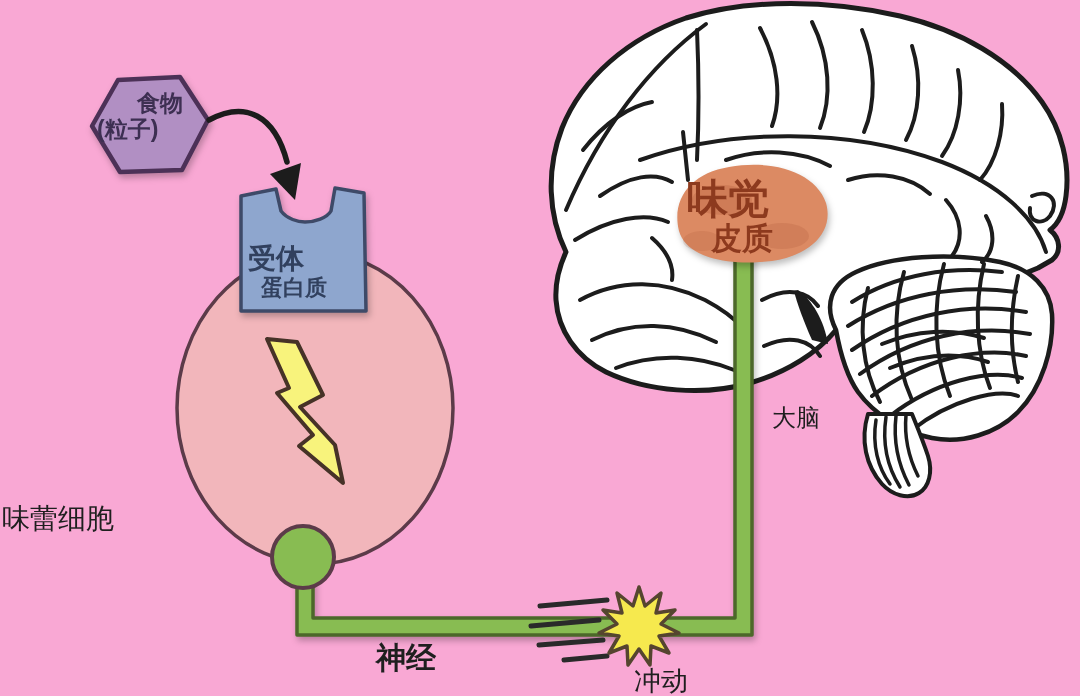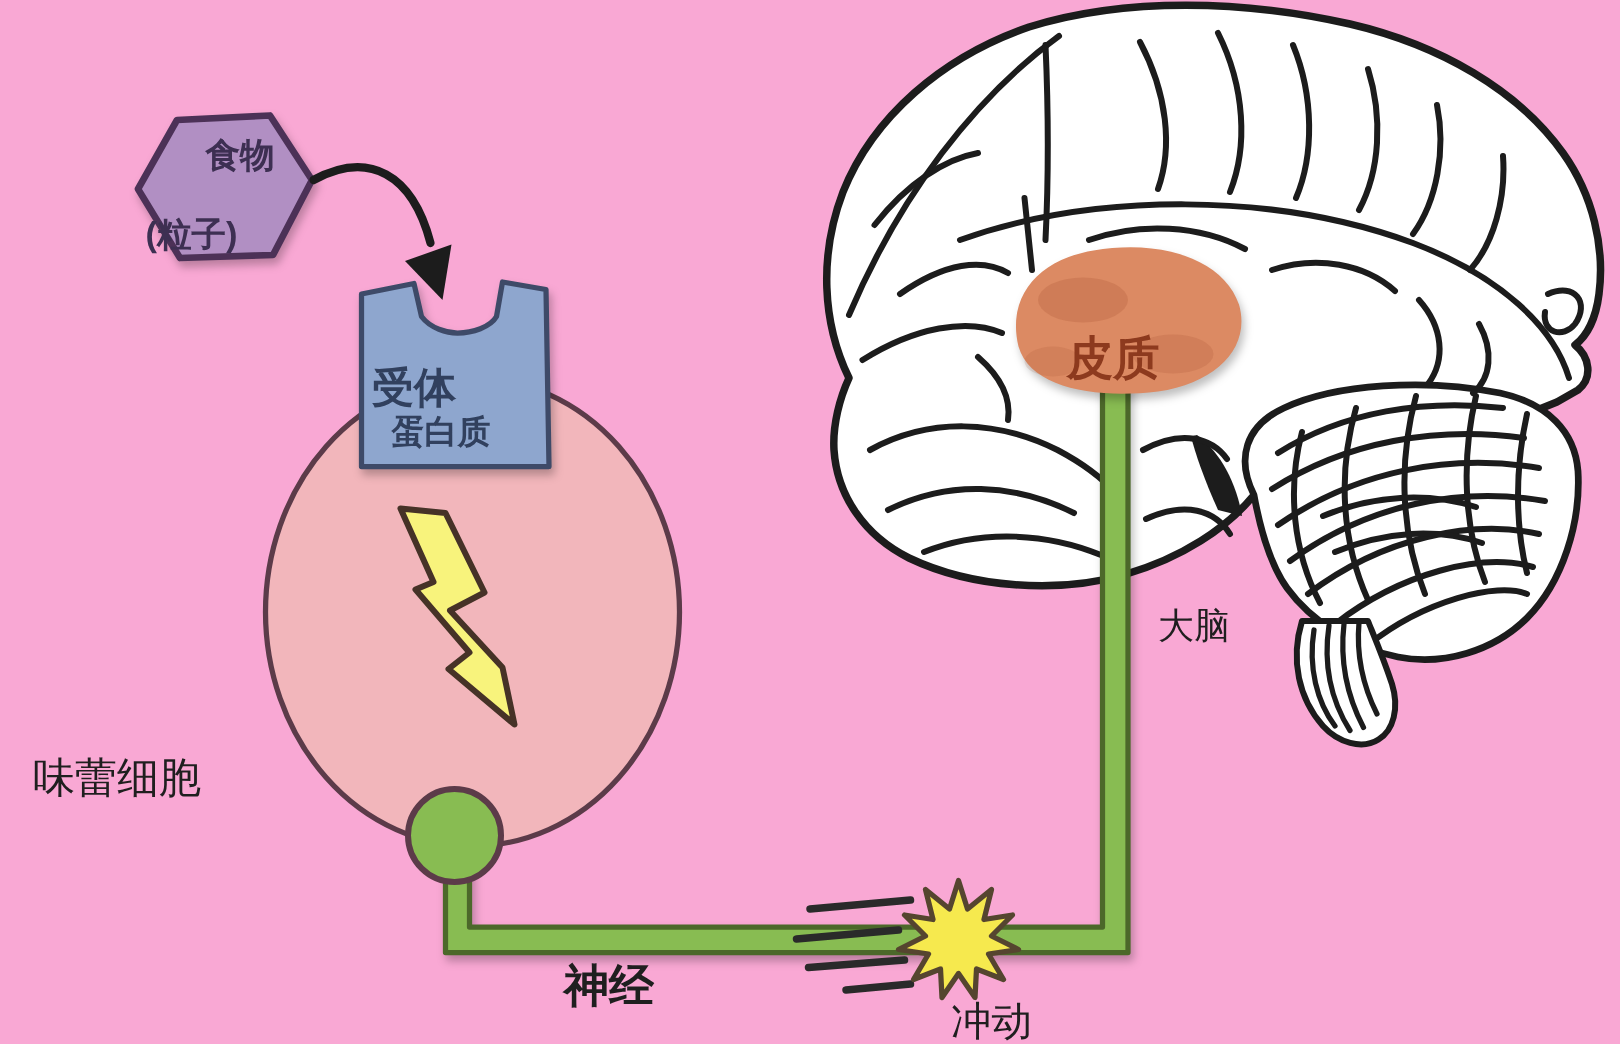--- a/index.html
+++ b/index.html
@@ -6,24 +6,24 @@
   #stage{
     position:relative; width:1080px; height:696px; background:#f9a8d4;
     overflow:hidden; font-family:"Liberation Sans", sans-serif;
   }
   #scene{position:absolute; left:0; top:0;}
   .label{
     position:absolute; line-height:1.05; white-space:nowrap;
     color:#1f1f1f; font-family:"Liberation Sans", sans-serif;
   }
   .lbl-food1      {left:137px; top:91px;  font-size:23px; font-weight:600; color:#3d2f52;}
-  .lbl-food2      {left:97px;  top:117px; font-size:23px; font-weight:600; color:#3d2f52;margin-top:27px;}
+  .lbl-food2      {left:97px;  top:117px; font-size:23px; font-weight:600; color:#3d2f52;}
   .lbl-receptor1  {left:248px; top:244px; font-size:28px; font-weight:700; color:#31405e;}
   .lbl-receptor2  {left:261px; top:276px; font-size:22px; font-weight:600; color:#31405e;}
-  .lbl-cell       {left:2px;   top:504px; font-size:28px; font-weight:500;margin-left:20px;}
+  .lbl-cell       {left:2px;   top:504px; font-size:28px; font-weight:500;}
   .lbl-nerve      {left:376px; top:642px; font-size:30px; font-weight:700;}
   .lbl-impulse    {left:587px; top:667px; font-size:27px; font-weight:500;margin-left:47px;}
   .lbl-brain      {left:772px; top:405px; font-size:24px; font-weight:500;}
   .lbl-cortex1    {left:687px; top:178px; font-size:41px; font-weight:700; color:var(--cortex-text,#8d3a1e);}
   .lbl-cortex2    {left:711px; top:223px; font-size:31px; font-weight:700; color:var(--cortex-text,#8d3a1e);}
   .soft-shadow{filter:drop-shadow(2px 4px 3px rgba(0,0,0,0.25));}
 </style>
 </head>
 <body>
 
@@ -143,14 +143,15 @@
   </svg>
 
   <div class="label lbl-food1">食物</div>
   <div class="label lbl-food2">(粒子)</div>
   <div class="label lbl-receptor1">受体</div>
   <div class="label lbl-receptor2">蛋白质</div>
   <div class="label lbl-cell">味蕾细胞</div>
   <div class="label lbl-nerve">神经</div>
   <div class="label lbl-impulse">冲动</div>
   <div class="label lbl-brain">大脑</div>
+  <div class="label lbl-cortex1">味觉</div>
   <div class="label lbl-cortex2">皮质</div>
 </div>
 
 </body></html>

